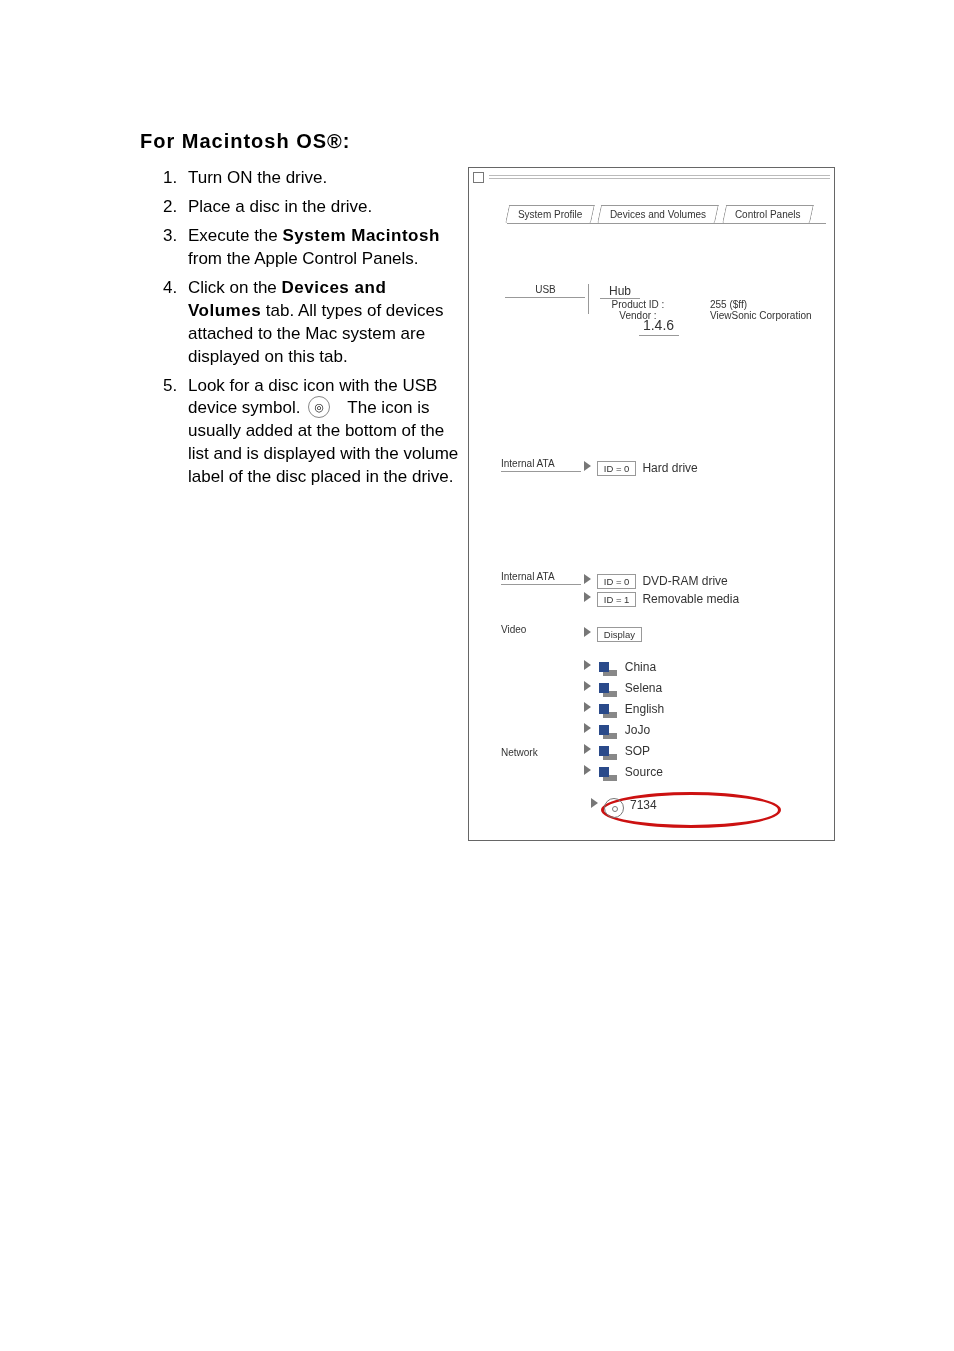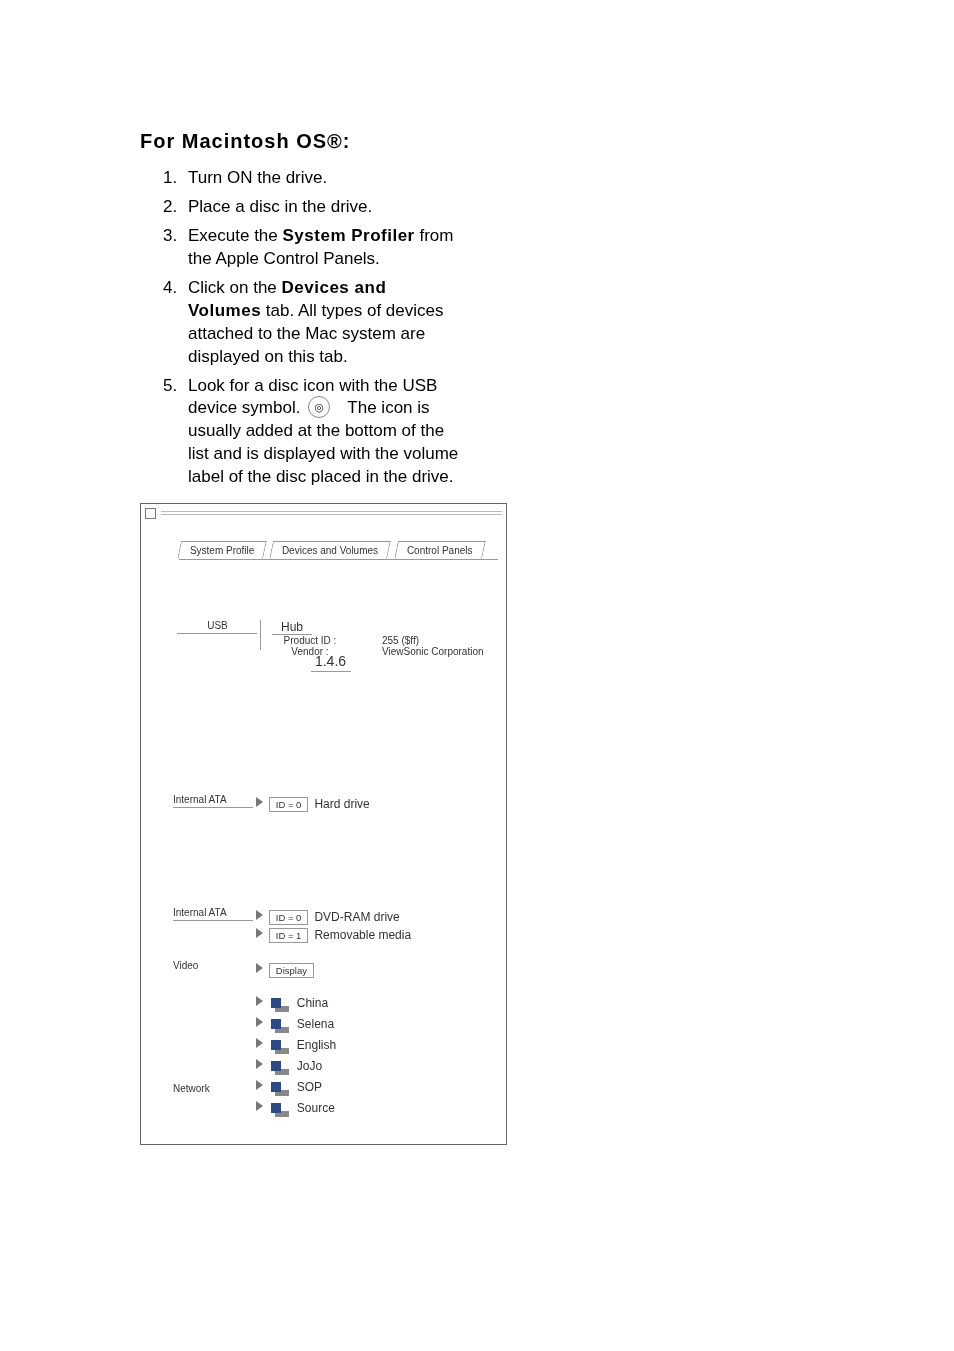--- a/index.html
+++ b/index.html
@@ -20,21 +20,20 @@
   }
   .heading {
     font-size: 20px;
     font-weight: bold;
     letter-spacing: 1px;
     margin-bottom: 14px;
   }
   .content-row {
     display: flex;
     gap: 8px;
-    flex-direction: column;
   }
   .text-col {
     width: 320px;
     font-size: 17px;
     line-height: 1.35;
   }
   .text-col ol {
     margin: 0;
     padding-left: 42px;
   }
@@ -188,21 +187,21 @@
 <div class="page">
 
   <div class="heading">For Macintosh OS®:</div>
 
   <div class="content-row">
     <div class="text-col">
       <ol>
         <li>Turn ON the drive.</li>
         <li>Place a disc in the drive.</li>
         <li>
-          <span>Execute the </span><span class="bold">System Profiler</span><span> from the Apple Control Panels.</span>
+          <span>Execute the </span><span class="bold">System Macintosh</span><span> from the Apple Control Panels.</span>
         </li>
         <li>
           <span>Click on the </span><span class="bold">Devices and Volumes</span><span> tab. All types of devices attached to the Mac system are displayed on this tab.</span>
         </li>
         <li>
           <span>Look for a disc icon with the USB device symbol.</span>
           <span class="inline-icon">◎</span>
           &nbsp;&nbsp;<span>The icon is usually added at the bottom of the list and is displayed with the volume label of the disc placed in the drive.</span>
         </li>
       </ol>
@@ -307,18 +306,26 @@
               <span class="lbl">SOP</span>
             </div>
           <div class="tree-row">
               <div class="tri"></div>
               <div class="net-icon"></div>
               <span class="lbl">Source</span>
             </div>
         </span>
       </div>
 
+      <div class="section" style="position:relative; margin-top:8px;">
+        <div class="red-circle" style="left:100px; top:-6px;"></div>
+        <div class="tree-row" style="margin-left:90px;">
+          <div class="tri"></div>
+          <div class="disc-icon"></div>
+          <span class="lbl">7134</span>
+        </div>
+      </div>
 
     </div>
   </div>
 
 
 </div>
 
 </body></html>

